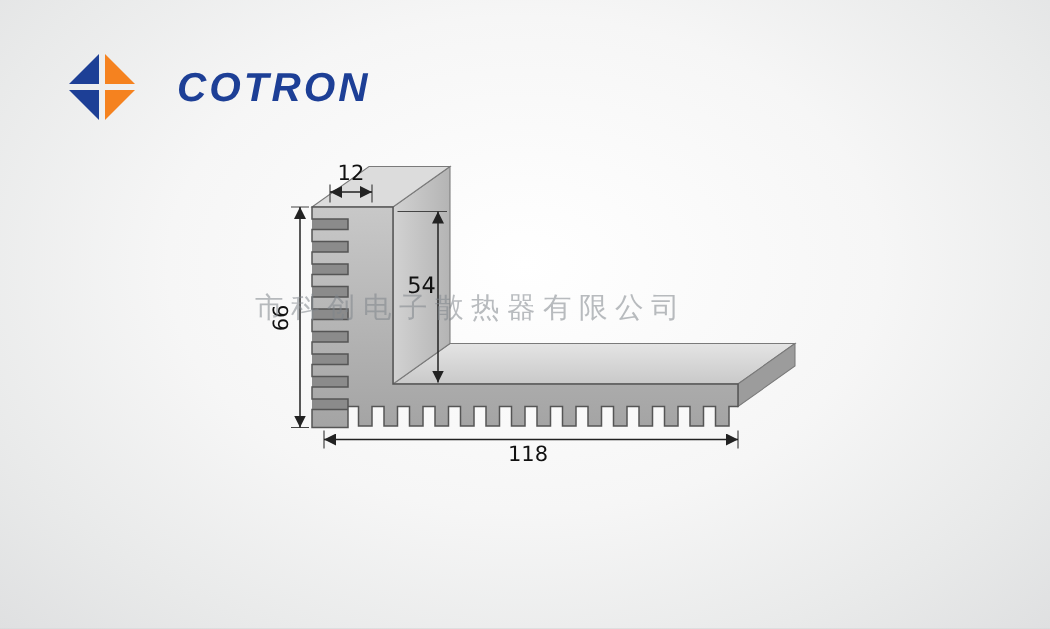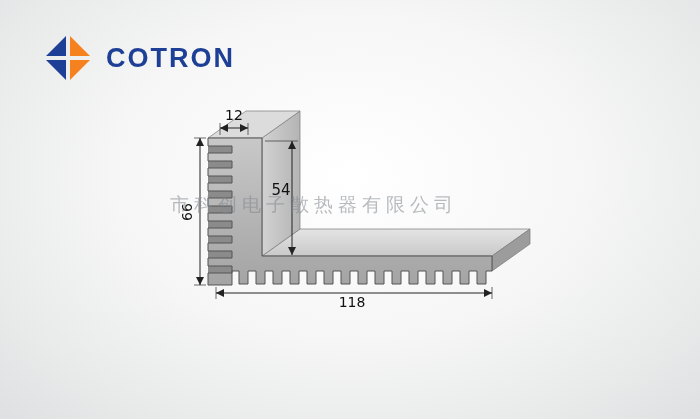--- a/index.html
+++ b/index.html
@@ -2,21 +2,21 @@
 <html><head>
 <meta charset="utf-8">
 <style>
   html,body{margin:0;padding:0;background:#d9dadb;}
   .stage{
     position:relative;width:700px;height:419px;overflow:hidden;
     background:radial-gradient(ellipse at 50% 42%, #ffffff 0%, #f6f6f6 48%, #e9eaea 78%, #dfe0e1 100%);
     font-family:"Liberation Sans", sans-serif;
   }
   
-  .logo{position:absolute;left:38px;top:28px;display:flex;align-items:center;gap:8px;}
+  .logo{position:absolute;left:38px;top:28px;display:flex;align-items:center;gap:20px;font-style:italic;}
   .logo-mark{width:60px;height:60px;display:block;}
   .logo-text{display:flex;flex-direction:column;line-height:1.05;}
   .brand{
     font-size:27px;font-weight:bold;letter-spacing:2px;color:#1d3f96;
     font-family:"Liberation Sans", sans-serif;
   }
   .brand-sub{
     margin-top:4px;font-size:15px;font-weight:bold;letter-spacing:2px;color:#2a46a0;
     display:flex;align-items:flex-start;
   }

